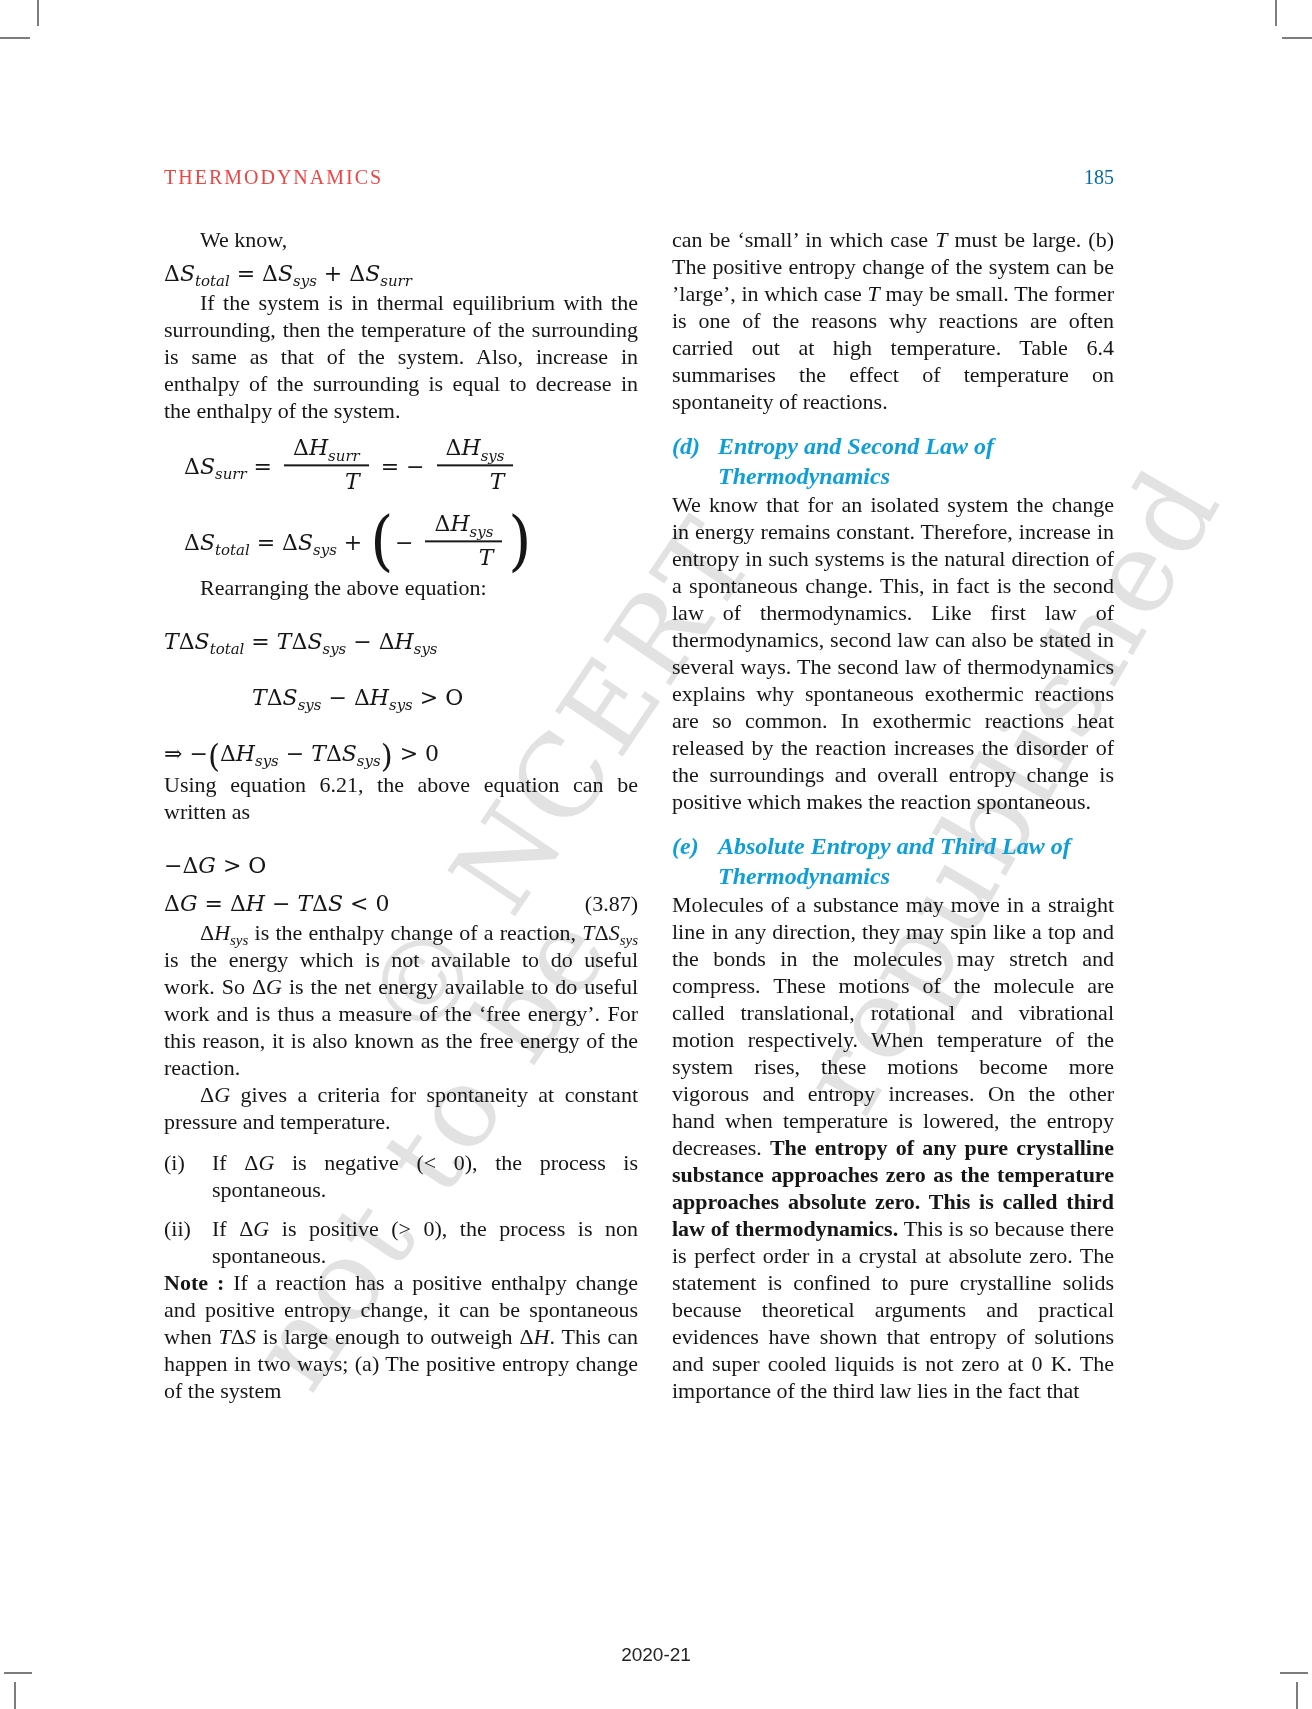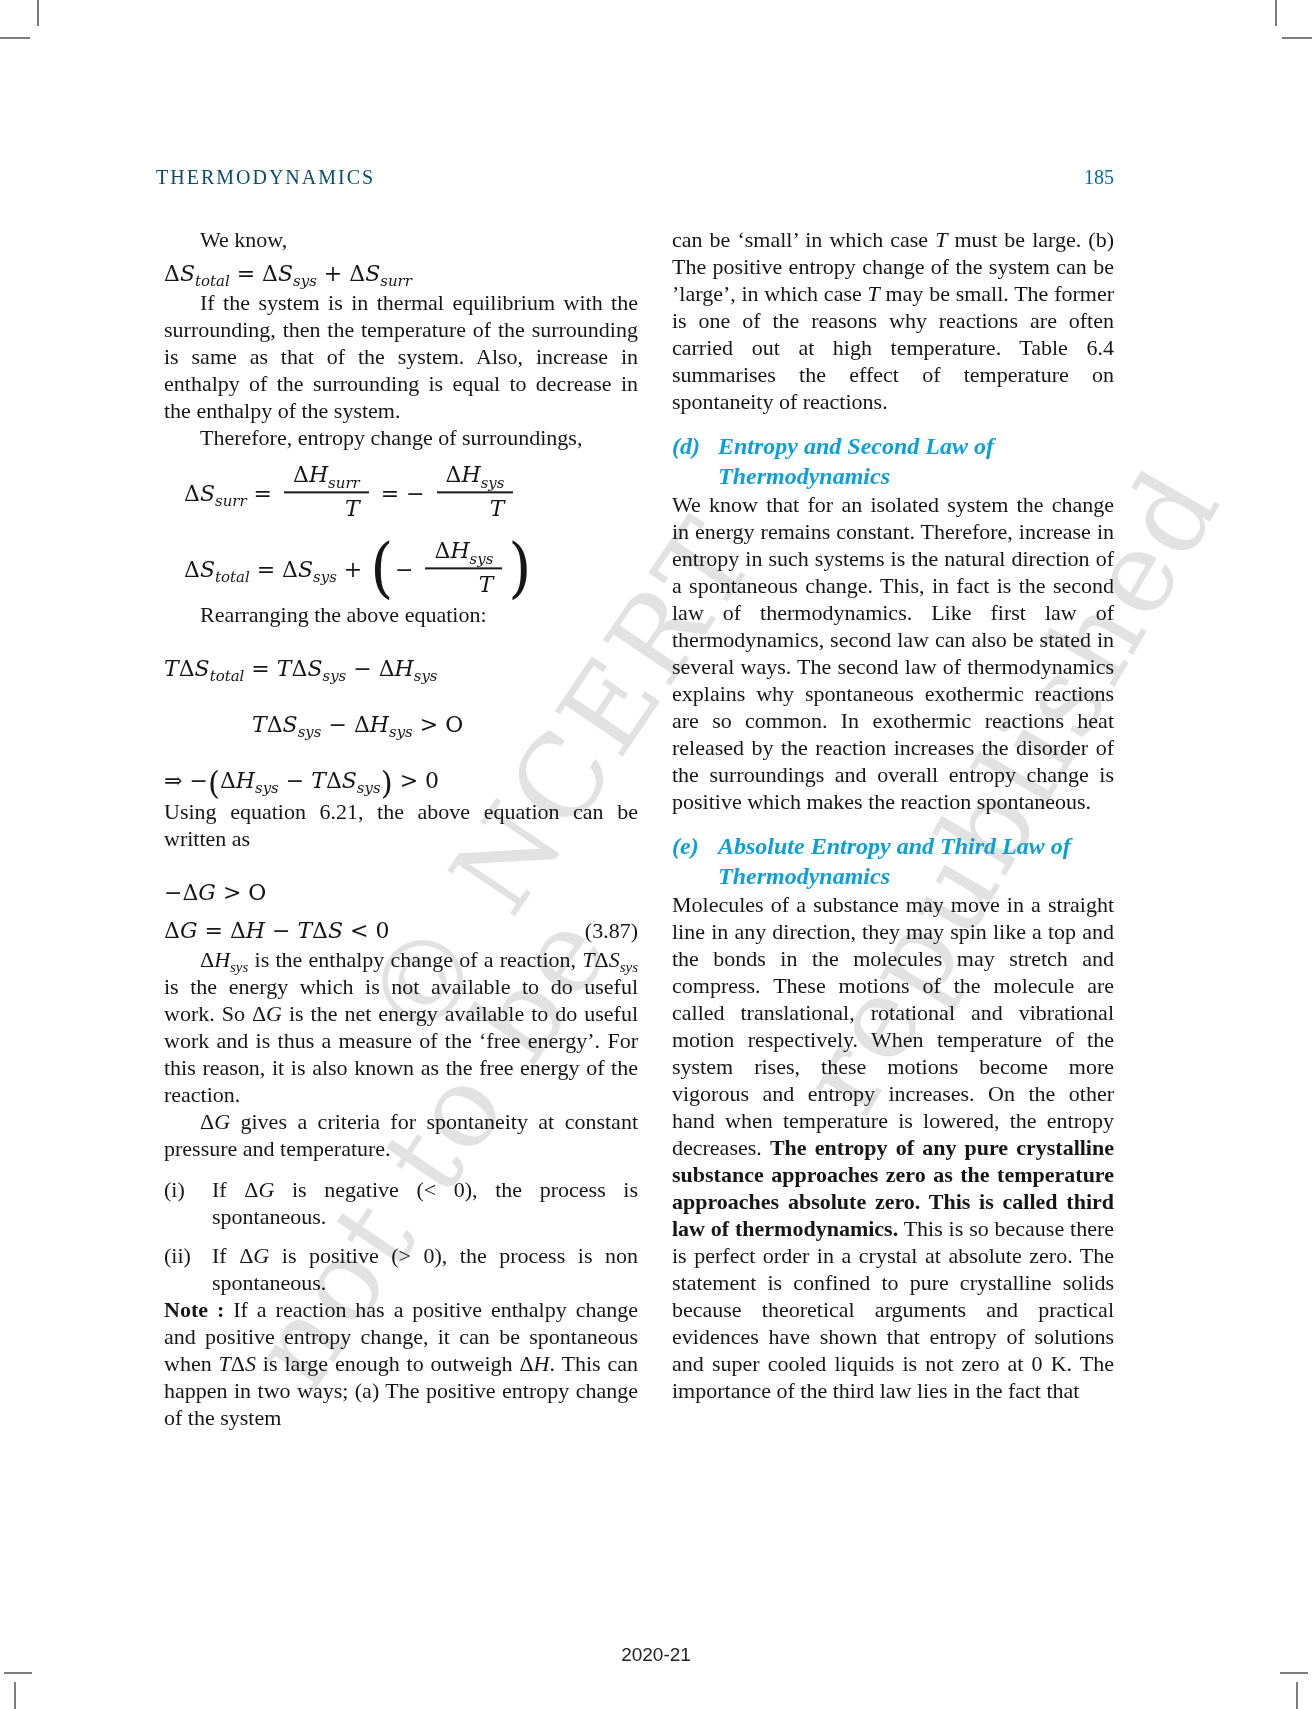--- a/index.html
+++ b/index.html
@@ -7,21 +7,21 @@
         font-family:"Liberation Serif",serif;color:#161616;}
   
   .cm{position:absolute;background:#7d7d7d;}
   
   .wm{position:absolute;font-family:"DejaVu Serif",serif;color:#e2e2e2;white-space:nowrap;z-index:0;
       transform:translate(-50%,-50%) rotate(-56deg);letter-spacing:4px;}
   .wm1{left:560px;top:780px;font-size:112px;}
   .wm2{left:430px;top:1150px;font-size:112px;}
   .wm3{left:1010px;top:790px;font-size:112px;transform:translate(-50%,-50%) rotate(-60deg);}
   
-  .runhead{position:absolute;left:156px;top:166px;font-size:20px;letter-spacing:2px;color:#0c4a6e;z-index:2;}
+  .runhead{position:absolute;left:164px;top:166px;font-size:20px;letter-spacing:2px;color:#ef4444;z-index:2;}
   .pageno{position:absolute;left:672px;top:166px;width:442px;text-align:right;font-size:20px;color:#0369a1;z-index:2;}
   .footer{position:absolute;left:0;top:1644px;width:100%;text-align:center;
           font-family:"Liberation Sans",sans-serif;font-size:19px;color:#242424;z-index:2;}
   
   .col{position:absolute;z-index:1;font-size:22px;line-height:27px;text-align:justify;}
   .col-left{left:164px;top:226px;width:474px;}
   .col-right{left:672px;top:226px;width:442px;}
   .col p{margin:0;}
   .ind{text-indent:36px;}
   .it{font-style:italic;}
@@ -69,21 +69,20 @@
 
   <div class="runhead">THERMODYNAMICS</div>
   <div class="pageno">185</div>
 
   <div class="col col-left">
     <p class="ind"><span>We know,</span></p>
     <div class="eqline mt6">
       <span class="eqbody"><span>Δ</span><span class="it">S</span><sub>total</sub><span> =  </span><span>Δ</span><span class="it">S</span><sub>sys</sub><span> + </span><span>Δ</span><span class="it">S</span><sub>surr</sub></span>
     </div>
     <p class="ind mt4"><span>If the system is in thermal equilibrium with the surrounding, then the temperature of the surrounding is same as that of the system. Also, increase in enthalpy of the surrounding is equal to decrease in the enthalpy of the system.</span></p>
-    <p class="ind mt8"><span>Therefore, entropy change of surroundings,</span></p>
     <div class="eqline ml44 mt14">
       <span class="eqbody"><span>Δ</span><span class="it">S</span><sub>surr</sub><span> = </span><span class="frac"><span class="num"><span>Δ</span><span class="it">H</span><sub>surr</sub></span><span class="den"><span class="it">T</span></span></span><span> = − </span><span class="frac"><span class="num"><span>Δ</span><span class="it">H</span><sub>sys</sub></span><span class="den"><span class="it">T</span></span></span></span>
     </div>
     <div class="eqline ml44 mt16">
       <span class="eqbody"><span>Δ</span><span class="it">S</span><sub>total</sub><span> = </span><span>Δ</span><span class="it">S</span><sub>sys</sub><span> + </span><span class="bigp">(</span><span>− </span><span class="frac"><span class="num"><span>Δ</span><span class="it">H</span><sub>sys</sub></span><span class="den"><span class="it">T</span></span></span><span class="bigp">)</span></span>
     </div>
     <p class="ind mt12"><span>Rearranging the above equation:</span></p>
     <div class="eqline mt10">
       <span class="eqbody"><span class="it">T</span><span>Δ</span><span class="it">S</span><sub>total</sub><span> =  </span><span class="it">T</span><span>Δ</span><span class="it">S</span><sub>sys</sub><span> − </span><span>Δ</span><span class="it">H</span><sub>sys</sub></span>
     </div>

